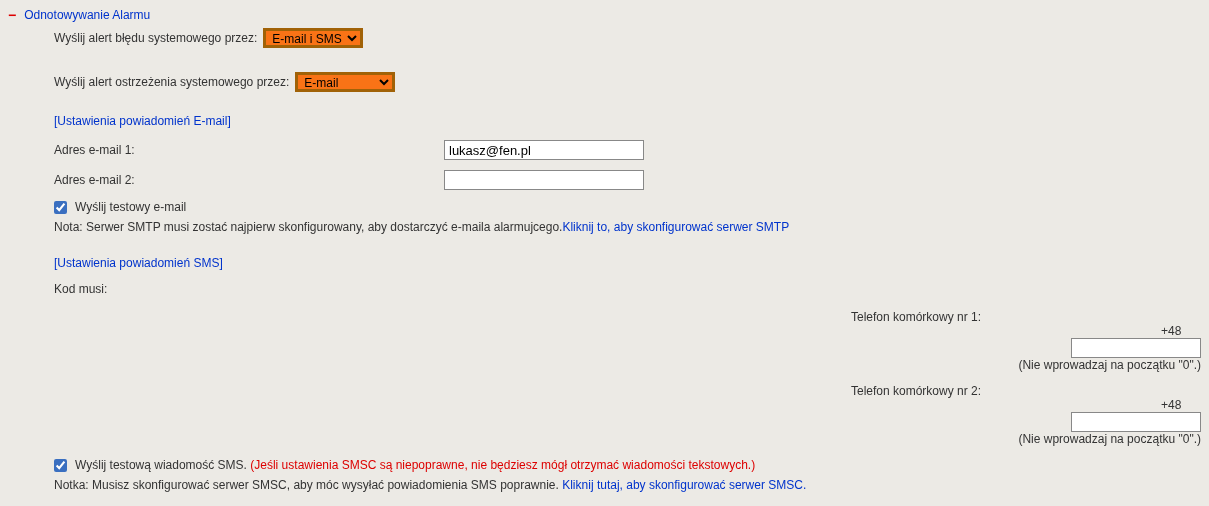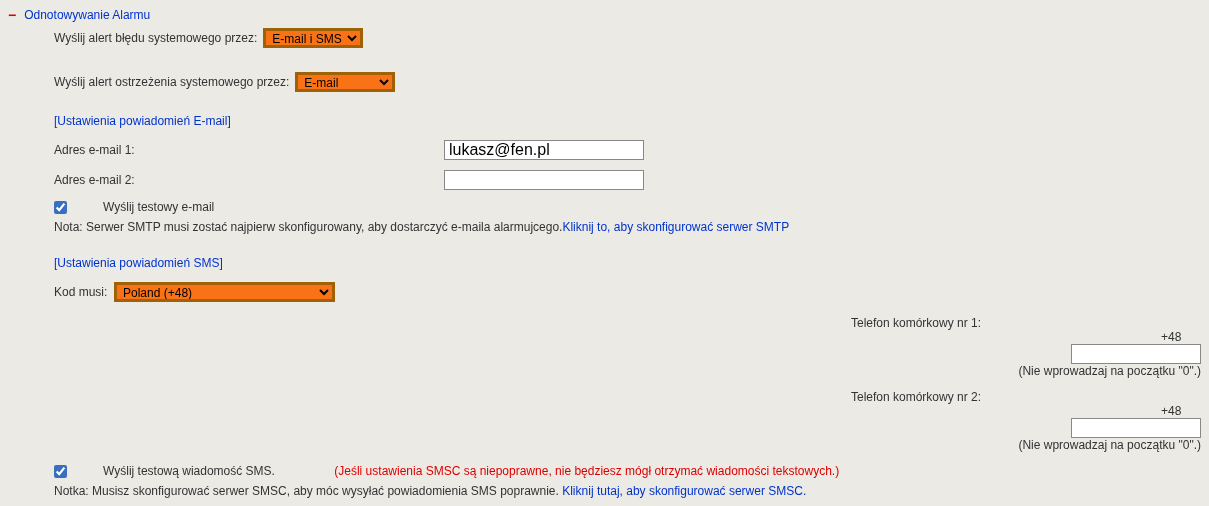--- a/index.html
+++ b/index.html
@@ -65,30 +65,29 @@
   .grid3 {
     display: flex;
     align-items: center;
     margin-bottom: 10px;
   }
   .col-label { width: 390px; }
   input.txt {
     border: 1px solid #888;
     background: #fff;
     font-family: Tahoma, Arial, sans-serif;
-    font-size: 16px;
+    font-size: 13px;
     height: 20px;
     padding: 1px 4px;
     width: 200px;
   }
   .chk-row {
     display: flex;
     align-items: center;
     margin-top: 6px;
-    gap: 28px;
   }
   .chk {
     margin: 0 8px 0 0;
     accent-color: #3a6fc0;
   }
   .note-row {
     margin-top: 6px;
   }
   .link {
     color: #0033cc;
@@ -183,23 +182,20 @@
       <span>Wyślij testowy e-mail</span>
     </div>
     <div class="note-row">
       <span>Nota: Serwer SMTP musi zostać najpierw skonfigurowany, aby dostarczyć e-maila alarmujcego.</span><span class="link">Kliknij to, aby skonfigurować serwer SMTP</span>
     </div>
 
     <div class="subhead">[Ustawienia powiadomień SMS]</div>
 
     <div class="country-row">
       <span class="country-label">Kod musi:</span>
-      <select class="sel sel-wide">
-        <option>Poland (+48)</option>
-      </select>
     </div>
 
     <div class="phone-row">
       <span class="phone-label">Telefon komórkowy nr 1:</span>
       <span class="phone-prefix">+48</span>
       <input class="txt" style="width: 130px;" type="text" value="">
       <span class="phone-hint">(Nie wprowadzaj na początku "0".)</span>
     </div>
     <div class="phone-row">
       <span class="phone-label">Telefon komórkowy nr 2:</span>

